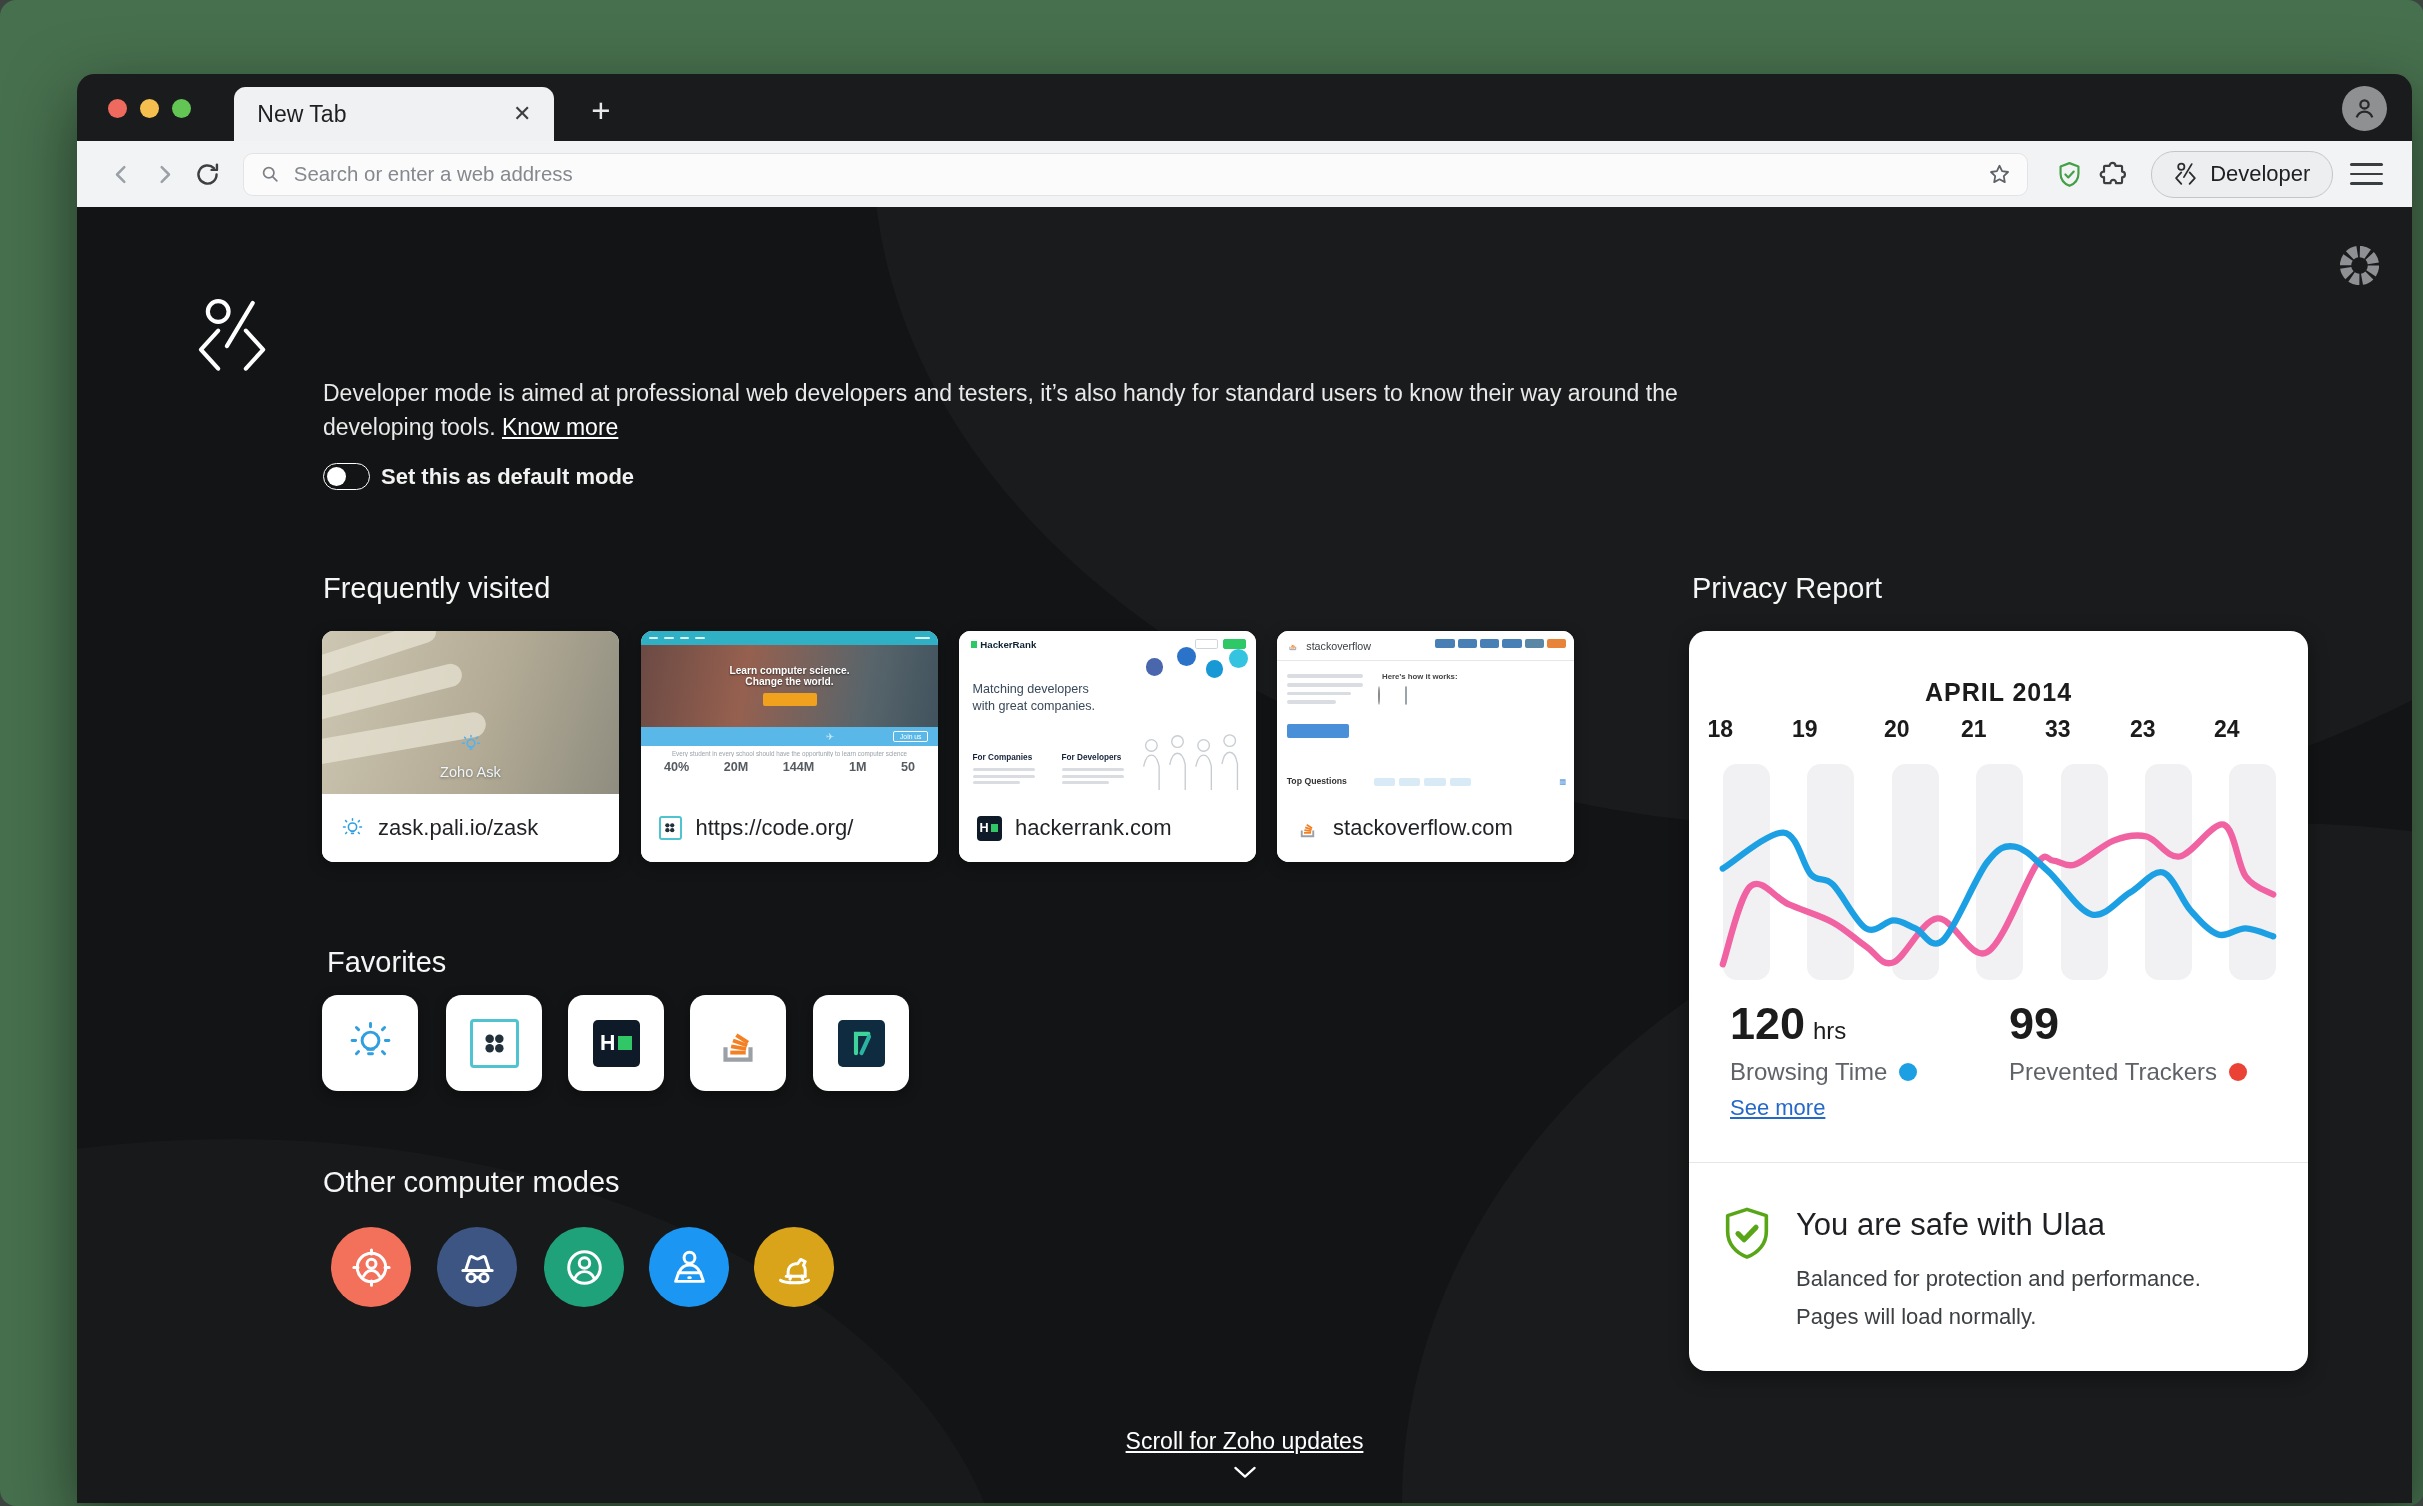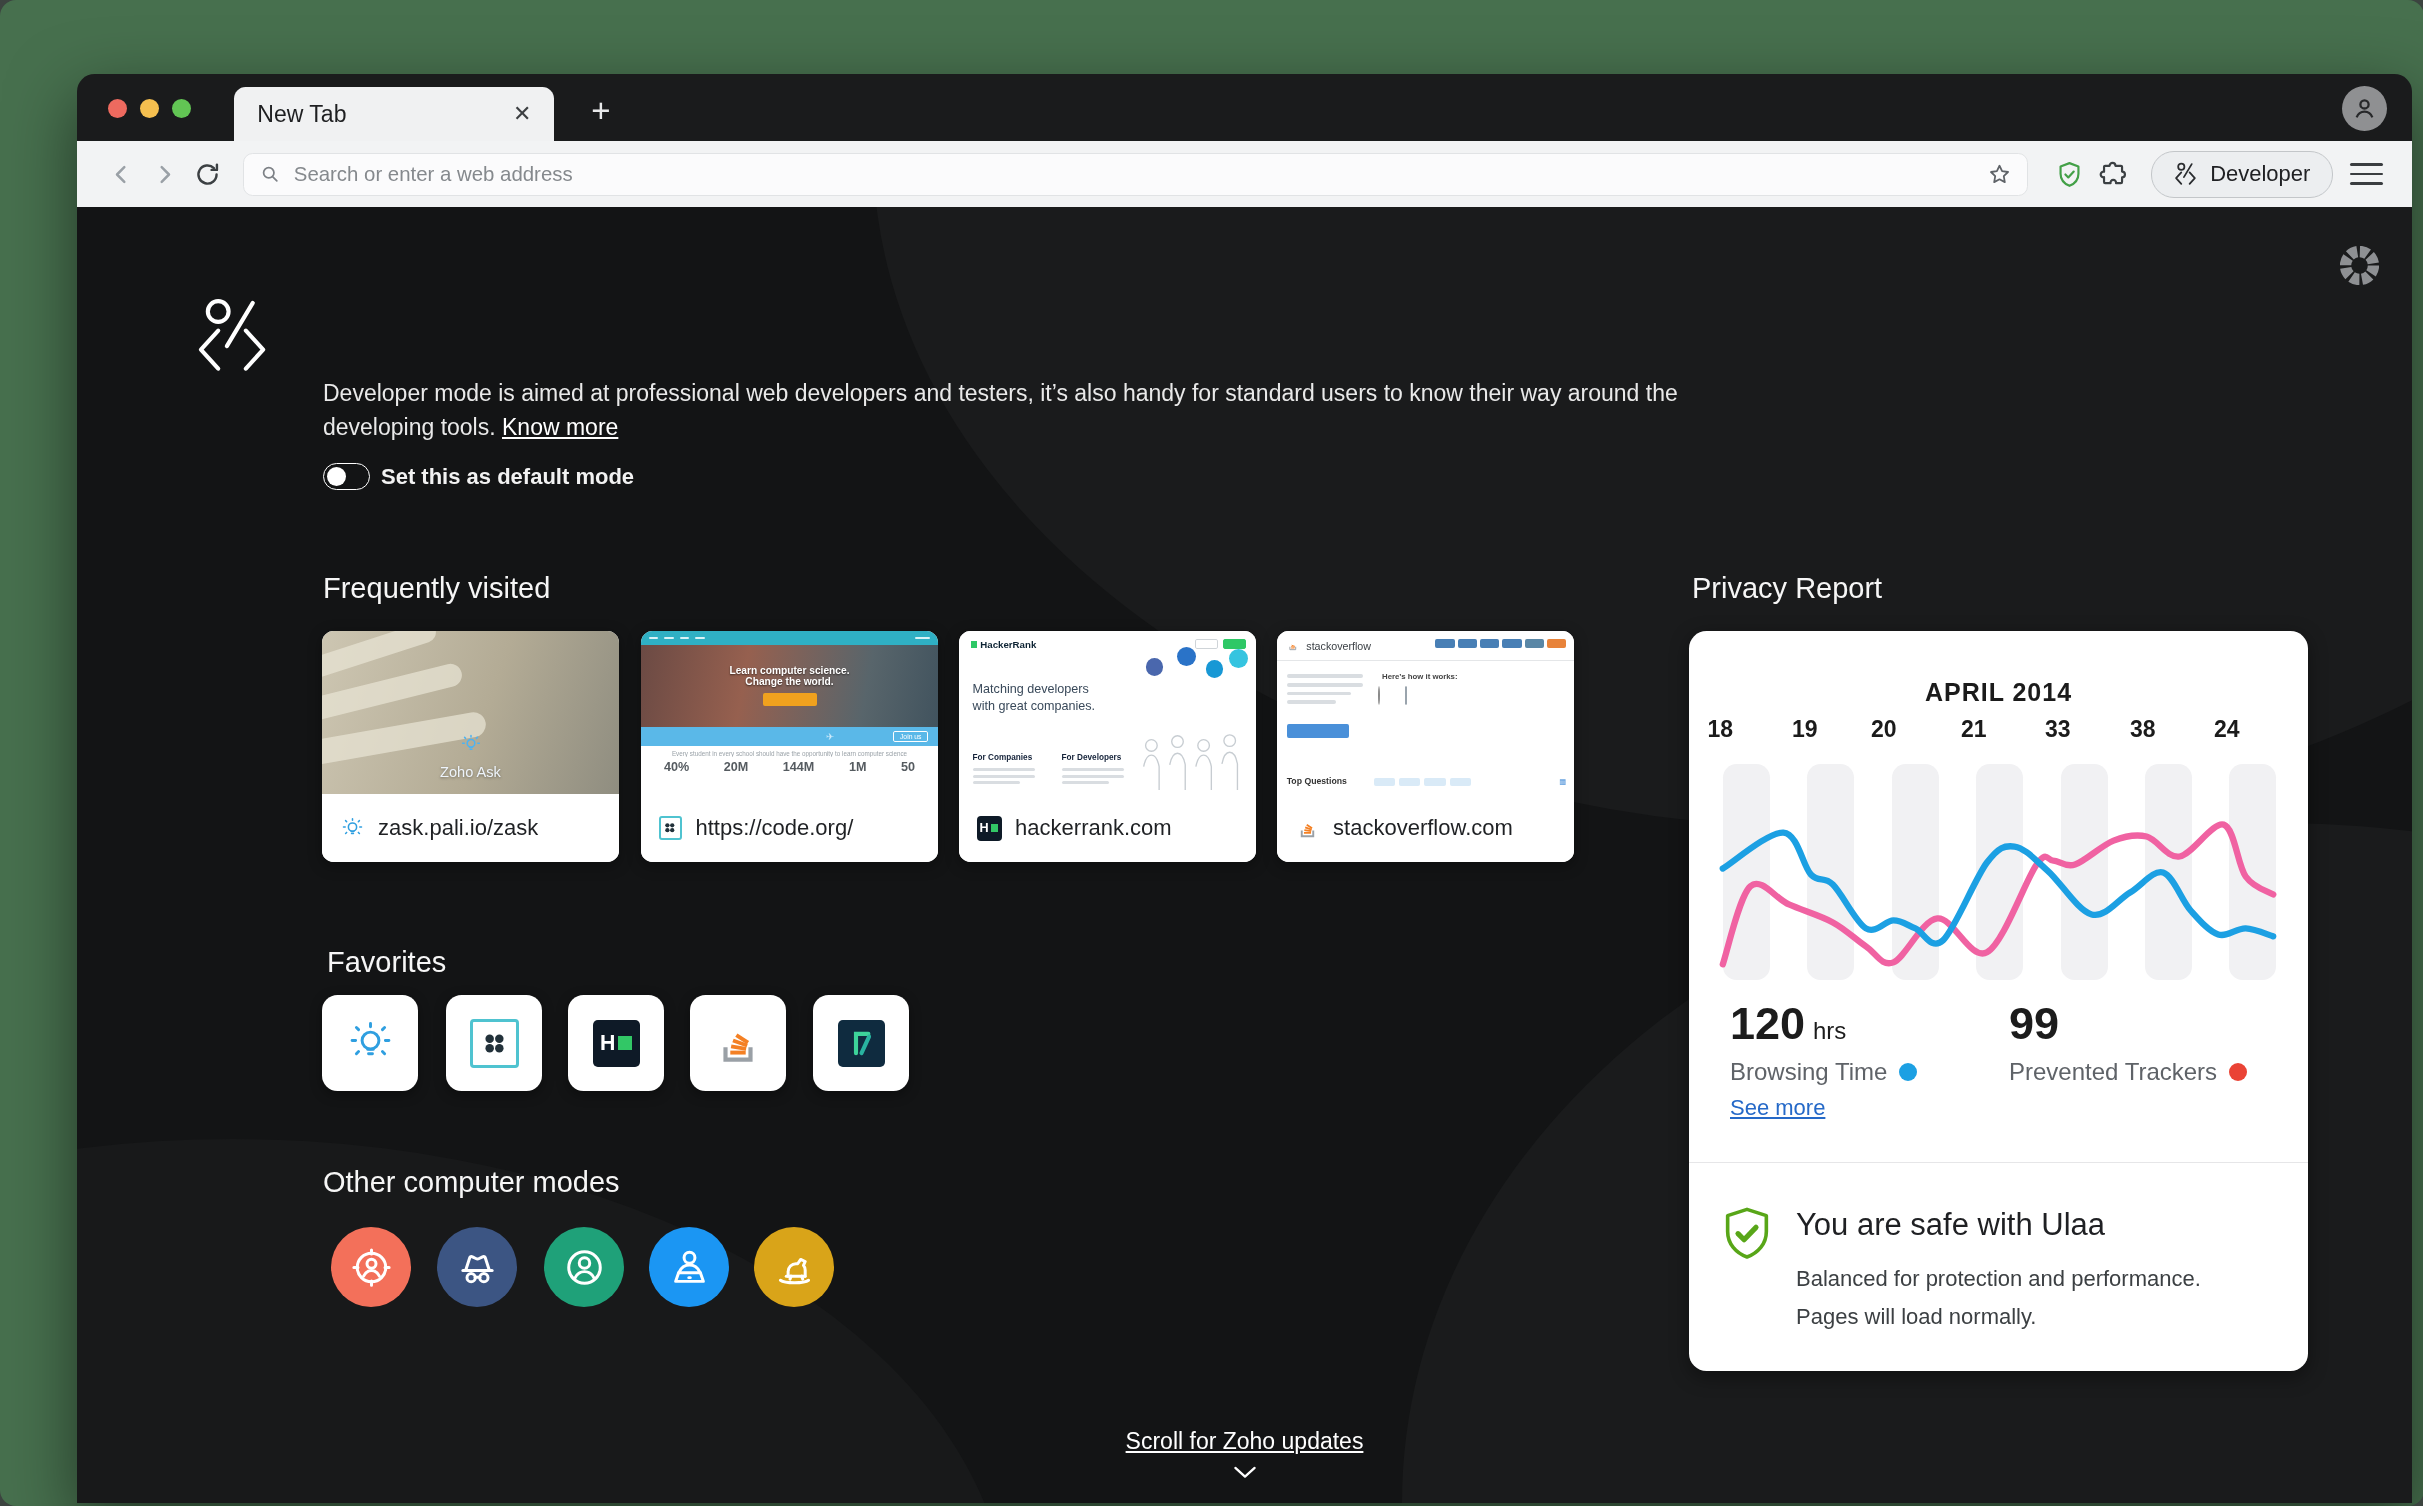--- a/index.html
+++ b/index.html
@@ -490,24 +490,24 @@
           <svg width="25" height="15.5" viewBox="0 0 26 16" fill="none" stroke="#fff" stroke-width="2.4" stroke-linecap="round" stroke-linejoin="round">
               <path d="M3 3l10 9L23 3"></path>
             </svg>
         </span>
 
         <div class="sec-title" style="left:1615px;top:365px;">Privacy Report</div>
         <div class="privacy-card">
           <div class="pc-month">APRIL 2014</div>
           <span class="pc-day" style="left:18.4px;">18</span>
           <span class="pc-day" style="left:103px;">19</span>
-          <span class="pc-day" style="left:182px;">20</span>
+          <span class="pc-day" style="left:195px;">20</span>
           <span class="pc-day" style="left:272px;">21</span>
           <span class="pc-day" style="left:356px;">33</span>
-          <span class="pc-day" style="left:441px;">38</span>
+          <span class="pc-day" style="left:441px;">23</span>
           <span class="pc-day" style="left:525px;">24</span>
           <span class="pc-col" style="left:34px;"></span>
           <span class="pc-col" style="left:118px;"></span>
           <span class="pc-col" style="left:203px;"></span>
           <span class="pc-col" style="left:287px;"></span>
           <span class="pc-col" style="left:372px;"></span>
           <span class="pc-col" style="left:456px;"></span>
           <span class="pc-col" style="left:540px;"></span>
           <svg class="pc-chart" viewBox="0 0 598 226">
               <path d="M15.0,201.6C19.7,188.2 32.0,131.5 43.4,121.2C54.8,110.9 69.0,133.6 83.2,139.8C97.4,146.0 115.3,151.1 128.6,158.3C141.9,165.5 152.3,176.2 162.7,183.0C173.1,189.9 178.8,204.3 191.1,199.5C203.4,194.7 220.4,155.9 236.5,154.2C252.6,152.5 270.6,198.5 287.6,189.2C304.7,179.9 327.4,114.4 338.8,98.6C350.1,82.8 349.2,94.5 355.8,94.5C362.4,94.5 368.1,102.0 378.5,98.6C388.9,95.1 406.0,78.7 418.3,73.9C430.6,69.1 441.0,67.0 452.4,69.7C463.7,72.5 473.2,92.4 486.4,90.3C499.7,88.3 520.5,53.9 531.9,57.4C543.2,60.8 546.1,98.9 554.6,110.9C563.1,123.0 578.3,126.4 583.0,129.5" fill="none" stroke="#f062a2" stroke-width="6.5" stroke-linecap="round"></path>

